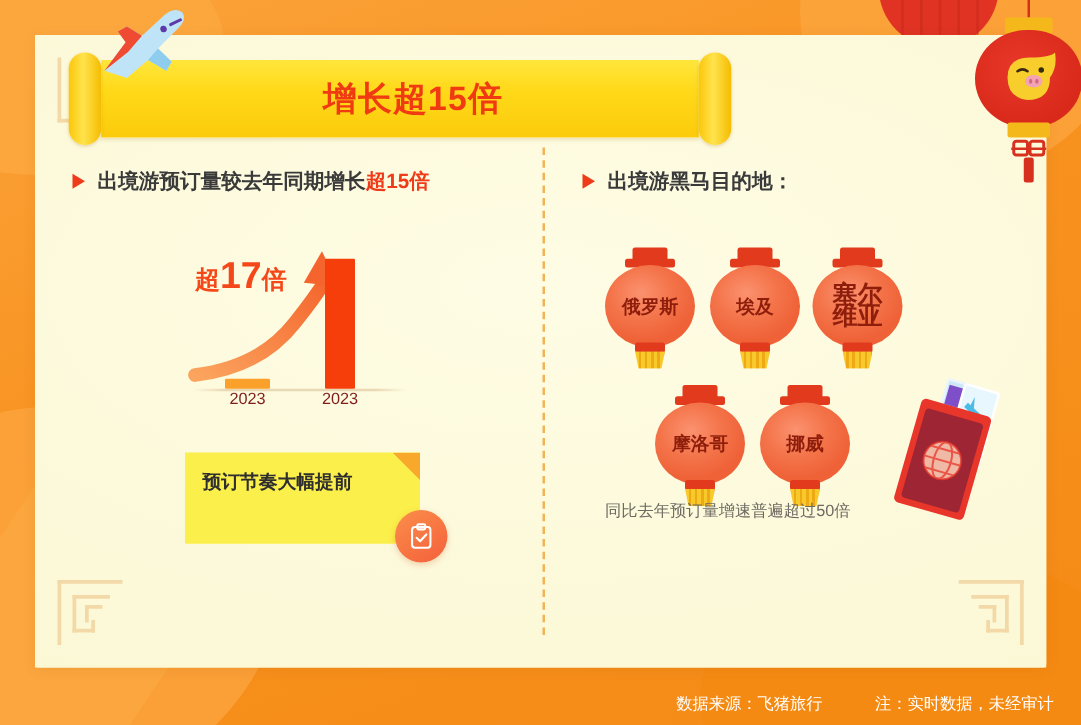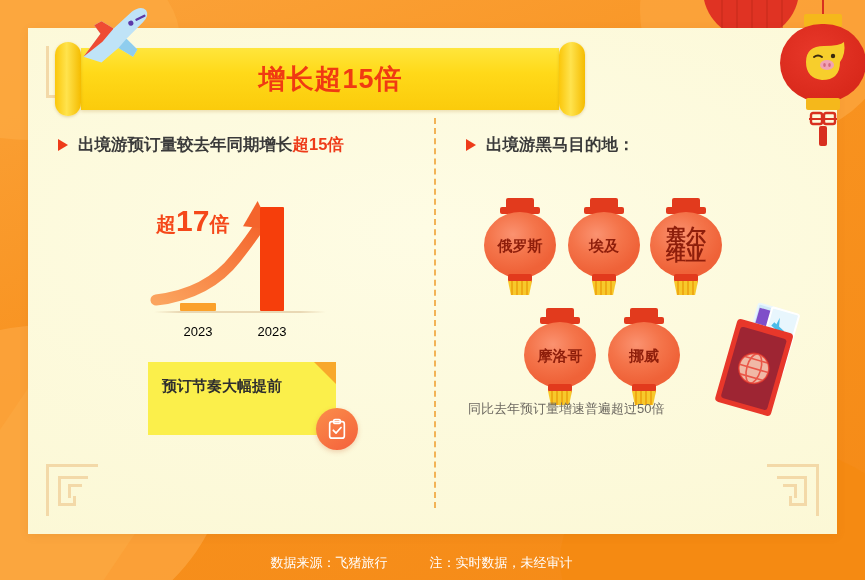--- a/index.html
+++ b/index.html
@@ -88,21 +88,21 @@
   .sec-right{left:466px;top:134px;}
   .hl{color:#EE3B19;}
 
   
   .chart{position:absolute;left:150px;top:196px;width:180px;height:145px;}
   .axis{position:absolute;left:4px;bottom:28px;width:172px;height:2px;
     background:linear-gradient(90deg,rgba(224,198,150,0) 0%,#E9D8B4 15%,#E9D8B4 85%,rgba(224,198,150,0) 100%);}
   .bar{position:absolute;bottom:30px;border-radius:1px;}
   .bar-2023{left:30px;width:36px;height:8px;background:#FBA12B;}
   .bar-2024{left:110px;width:24px;height:104px;background:#F63E0B;}
-  .xlab{position:absolute;bottom:2px;font-size:13px;color:#000000;text-align:center;width:56px;}
+  .xlab{position:absolute;bottom:15px;font-size:13px;color:#7f1d1d;text-align:center;width:56px;}
   .xlab-2023{left:20px;}
   .xlab-2024{left:94px;}
   .arrow-svg{position:absolute;left:0;top:0;width:180px;height:120px;}
   .growth-tag{position:absolute;left:6px;top:10px;font-weight:bold;color:#F5481A;
     white-space:nowrap;line-height:1;}
   .growth-tag .sm{font-size:20px;}
   .growth-tag .bg{font-size:30px;}
 
   
   .note{position:absolute;left:148px;top:362px;width:188px;height:73px;
@@ -123,28 +123,28 @@
   .l-body{position:absolute;left:0;top:14px;width:72px;height:66px;border-radius:50%/50%;
     background:radial-gradient(62% 58% at 40% 34%,#FB9270 0%,#F4744A 55%,#EF6238 100%);
     display:flex;align-items:center;justify-content:center;}
   .l-text{font-size:15px;font-weight:bold;color:#8E1E0B;line-height:17px;text-align:center;letter-spacing:0;}
   .l-text.two{font-size:20px;}
   .l-base{position:absolute;left:24px;top:76px;width:24px;height:8px;background:#E23A1D;border-radius:2px;}
   .l-fringe{position:absolute;left:24px;top:83px;width:24px;height:14px;
     background:repeating-linear-gradient(90deg,#F7C92B 0 3px,#EFA914 3px 5px);
     clip-path:polygon(0 0,100% 0,88% 100%,12% 100%);}
 
-  .caption{position:absolute;left:468px;top:400px;font-size:13px;color:#6E6A62;white-space:nowrap;}
+  .caption{position:absolute;left:484px;top:400px;font-size:13px;color:#6E6A62;white-space:nowrap;}
 
   
   .passport{position:absolute;left:700px;top:300px;width:120px;height:130px;}
 
   
   .footer{position:absolute;left:0;bottom:8px;width:865px;
-    display:flex;justify-content:center;gap:42px;padding-right:22px;
+    display:flex;justify-content:flex-end;gap:42px;padding-right:22px;
     box-sizing:border-box;font-size:13px;color:#FFFFFF;}
 </style>
 </head>
 <body>
 
 <div class="stage">
 
   <div class="bg-grad"></div>
   <div class="swoosh sw3"></div>
   <div class="swoosh sw4"></div>

